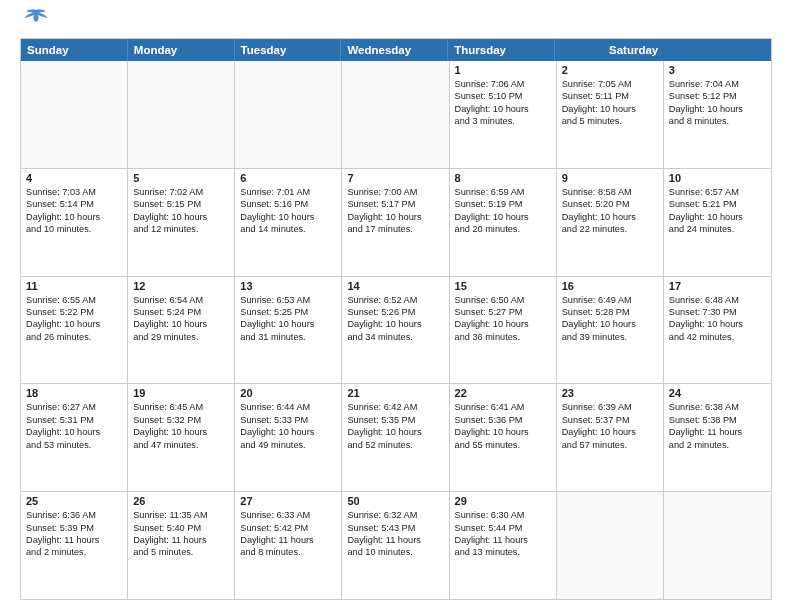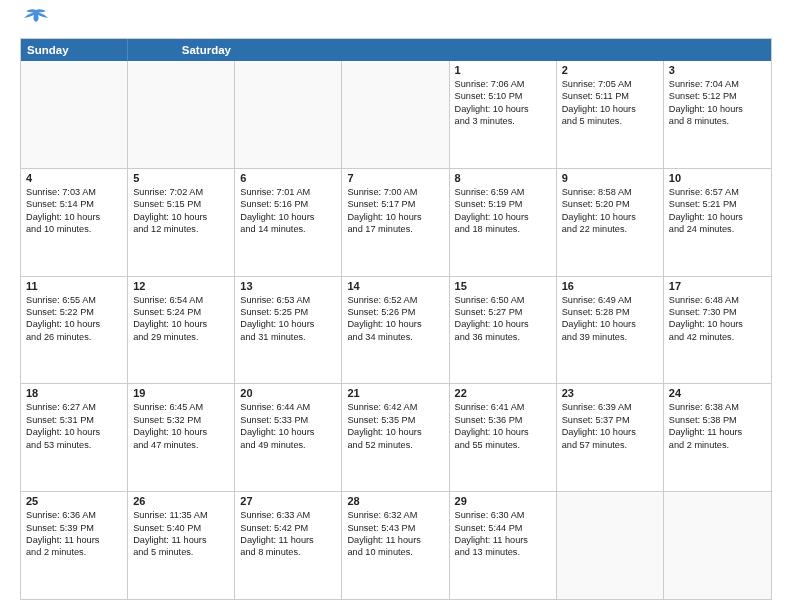--- a/index.html
+++ b/index.html
@@ -121,20 +121,24 @@
     </div>
     <div class="title-block">
       <div class="month-title"></div>
       <div class="location"></div>
     </div>
   </div>
 
   <div class="calendar">
     <div class="cal-header">
     <div class="cal-header-cell">Sunday</div>
+        <div class="cal-header-cell">Monday</div>
+        <div class="cal-header-cell">Tuesday</div>
+        <div class="cal-header-cell">Wednesday</div>
+        <div class="cal-header-cell">Thursday</div>
         <div class="cal-header-cell">Saturday</div>
       </div>
     <div class="cal-body">
     <div class="cal-row">
           <div class="cal-cell empty"></div>
           <div class="cal-cell empty"></div>
           <div class="cal-cell empty"></div>
           <div class="cal-cell empty"></div>
           <div class="cal-cell">
             <span class="day-num">1</span>
@@ -185,21 +189,21 @@
             <span class="cell-line">Sunrise: 7:00 AM</span>
             <span class="cell-line">Sunset: 5:17 PM</span>
             <span class="cell-line">Daylight: 10 hours</span>
             <span class="cell-line">and 17 minutes.</span>
           </div>
           <div class="cal-cell">
             <span class="day-num">8</span>
             <span class="cell-line">Sunrise: 6:59 AM</span>
             <span class="cell-line">Sunset: 5:19 PM</span>
             <span class="cell-line">Daylight: 10 hours</span>
-            <span class="cell-line">and 18 minutes.</span>
+            <span class="cell-line">and 20 minutes.</span>
           </div>
           <div class="cal-cell">
             <span class="day-num">9</span>
             <span class="cell-line">Sunrise: 8:58 AM</span>
             <span class="cell-line">Sunset: 5:20 PM</span>
             <span class="cell-line">Daylight: 10 hours</span>
             <span class="cell-line">and 22 minutes.</span>
           </div>
           <div class="cal-cell">
             <span class="day-num">10</span>
@@ -327,21 +331,21 @@
             <span class="cell-line">and 5 minutes.</span>
           </div>
           <div class="cal-cell">
             <span class="day-num">27</span>
             <span class="cell-line">Sunrise: 6:33 AM</span>
             <span class="cell-line">Sunset: 5:42 PM</span>
             <span class="cell-line">Daylight: 11 hours</span>
             <span class="cell-line">and 8 minutes.</span>
           </div>
           <div class="cal-cell">
-            <span class="day-num">28</span>
+            <span class="day-num">50</span>
             <span class="cell-line">Sunrise: 6:32 AM</span>
             <span class="cell-line">Sunset: 5:43 PM</span>
             <span class="cell-line">Daylight: 11 hours</span>
             <span class="cell-line">and 10 minutes.</span>
           </div>
           <div class="cal-cell">
             <span class="day-num">29</span>
             <span class="cell-line">Sunrise: 6:30 AM</span>
             <span class="cell-line">Sunset: 5:44 PM</span>
             <span class="cell-line">Daylight: 11 hours</span>

